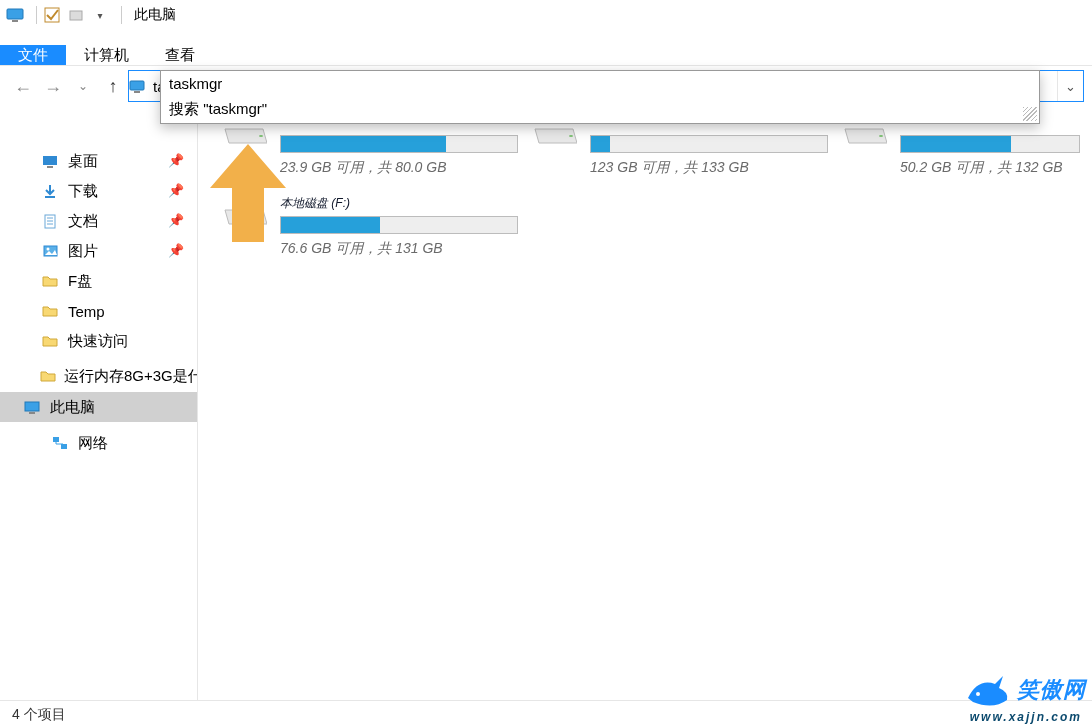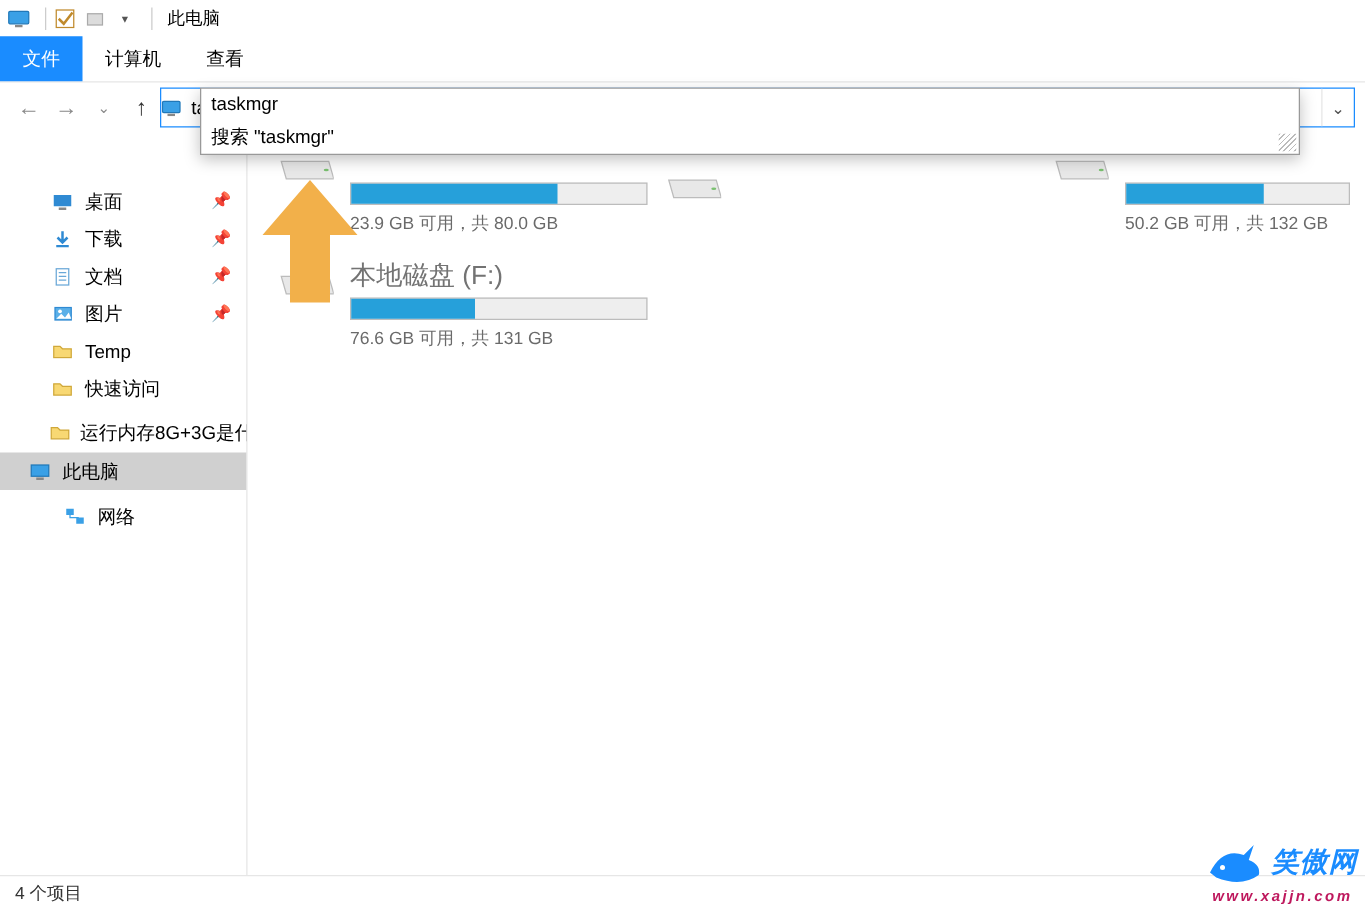--- a/index.html
+++ b/index.html
@@ -2,21 +2,21 @@
 <html><head>
 <meta charset="utf-8">
 <style>
   * { box-sizing: border-box; font-family: "Microsoft YaHei", "Segoe UI", sans-serif; }
   body { margin:0; padding:0; width:1092px; height:728px; background:#fff; overflow:hidden; color:#000; font-size:13px; position:relative; }
   .titlebar { height:30px; display:flex; align-items:center; padding:0 6px; background:#fff; }
   .titlebar .ico { width:18px; height:18px; display:inline-flex; align-items:center; justify-content:center; margin-right:6px; }
   .titlebar .sep { width:1px; height:18px; background:#ccc; margin:0 6px; }
   .titlebar .title { margin-left:6px; font-size:14px; }
   .ribbon { height:36px; display:flex; align-items:flex-end; background:#fff; border-bottom:1px solid #e6e6e6;}
-  .ribbon .tab { height:36px; display:flex; align-items:center; padding:0 18px; font-size:15px; }
+  .ribbon .tab { height:20px; display:flex; align-items:center; padding:0 18px; font-size:15px; }
   .ribbon .tab.active { background:#1a8cff; color:#fff; }
   .addrrow { height:40px; display:flex; align-items:center; padding:4px 8px; position:relative; }
   .navbtn { width:30px; height:30px; display:flex; align-items:center; justify-content:center; color:#888; font-size:18px; }
   .upbtn { color:#333; }
   .addrbar { flex:1; height:32px; border:1px solid #1a8cff; display:flex; align-items:center; position:relative; background:#fff;}
   .addrbar .ico { width:22px; text-align:center; }
   .addrbar .text { flex:1; font-size:15px; padding-left:2px;}
   .addrbar .dd { width:26px; height:30px; display:flex; align-items:center; justify-content:center; color:#555; border-left:1px solid #e6e6e6;}
   .suggest { position:absolute; left:160px; top:70px; width:880px; background:#fff; border:1px solid #999; box-shadow:0 4px 12px rgba(0,0,0,0.25); z-index:50; font-size:15px;}
   .suggest .row { padding:4px 8px; }
@@ -25,28 +25,28 @@
   .sidebar { width:198px; border-right:1px solid #e6e6e6; padding-top:40px; position:relative; }
   .side-item { display:flex; align-items:center; height:30px; padding:0 6px 0 22px; font-size:15px; position:relative;}
   .side-item.indent { padding-left:40px; }
   .side-item.active { background:#d0d0d0; }
   .side-item .ico { width:20px; height:20px; display:inline-flex; align-items:center; justify-content:center; margin-right:8px; }
   .side-item .pin { position:absolute; right:12px; top:7px; color:#888; font-size:13px; }
   .content { flex:1; position:relative; padding:8px 0 0 20px;}
   .drive-row { display:flex; align-items:center; margin-bottom:18px; }
   .drive { display:flex; align-items:flex-start; width:310px; }
   .drive .dico { width:52px; height:44px; display:flex; align-items:center; justify-content:center; margin-right:10px; position:relative; }
-  .drive .meta { flex:1; }
-  .drive .name { font-size:21px; margin-bottom:4px; color:#737373;}
+  .drive .meta { flex:1;font-style:italic; }
+  .drive .name { font-size:12px; margin-bottom:4px; color:#0f172a;}
   .drive .bar { width:238px; height:18px; border:1px solid #bcbcbc; background:#eee; position:relative; margin-bottom:6px;}
   .drive .bar .fill { position:absolute; left:0; top:0; bottom:0; background:#26a0da; }
   .drive .stat { font-size:14px; color:#6a6a6a; }
   .status { position:absolute; left:0; bottom:0; width:100%; height:28px; border-top:1px solid #e6e6e6; display:flex; align-items:center; padding:0 12px; font-size:14px; color:#333; background:#fff;}
   .watermark { position:absolute; right:6px; bottom:18px; display:flex; align-items:center; color:#1a8cff; font-weight:bold; font-size:22px; letter-spacing:1px;font-style:italic;}
-  .watermark .sub { position:absolute; right:4px; bottom:-14px; font-size:12px; color:#be185d; letter-spacing:2px;}
+  .watermark .sub { position:absolute; right:4px; bottom:-14px; font-size:12px; color:#0c4a6e; letter-spacing:2px;}
   .arrow { position:absolute; left:208px; top:144px; z-index:60; }
   svg { display:block; }
   .copy-ico { position:absolute; left:232px; top:2px;}
 </style>
 </head>
 <body>
 
 <div class="titlebar">
   <span class="ico">
     <svg width="18" height="14" viewBox="0 0 18 14">
@@ -156,20 +156,28 @@
     <div class="side-item indent">
       <span class="ico">
           <svg width="15" height="12">
             <rect x="1" y="1" width="13" height="10" fill="#5bb0e8" stroke="#2f8ad3"></rect>
             <circle cx="5" cy="4" r="1.5" fill="#fff"></circle>
             <path d="M2 10 L6 6 L9 9 L12 5 L14 10 Z" fill="#fff"></path>
           </svg>
         </span>
       <span>图片</span>
       <span class="pin">📌</span>
+    </div>
+    <div class="side-item indent">
+      <span class="ico">
+          <svg width="16" height="12">
+            <path d="M1 2 h5 l2 2 h7 v7 h-14 z" fill="#f8d873" stroke="#d0a83a"></path>
+          </svg>
+        </span>
+      <span>F盘</span>
     </div>
     <div class="side-item indent">
       <span class="ico">
           <svg width="16" height="12">
             <path d="M1 2 h5 l2 2 h7 v7 h-14 z" fill="#f8d873" stroke="#d0a83a"></path>
           </svg>
         </span>
       <span>Temp</span>
     </div>
     <div class="side-item indent">
@@ -229,20 +237,27 @@
           <div class="stat">23.9 GB 可用，共 80.0 GB</div>
         </div>
       </div>
       <div class="drive">
         <div class="dico">
             <svg width="46" height="30" viewBox="0 0 46 30">
               <polygon points="4,8 42,8 46,22 8,22" fill="#e8e8e8" stroke="#bcbcbc"></polygon>
               <ellipse cx="40" cy="15" rx="2" ry="1" fill="#7ac070"></ellipse>
             </svg>
           </div>
+        <div class="meta">
+          <div class="name" style="visibility:hidden;">本地磁盘 (D:)</div>
+          <div class="bar">
+              <div class="fill" style="width:8%"></div>
+            </div>
+          <div class="stat">123 GB 可用，共 133 GB</div>
+        </div>
       </div>
       <div class="drive" style="width:260px;">
         <div class="dico">
             <svg width="46" height="30" viewBox="0 0 46 30">
               <polygon points="4,8 42,8 46,22 8,22" fill="#e8e8e8" stroke="#bcbcbc"></polygon>
               <ellipse cx="40" cy="15" rx="2" ry="1" fill="#7ac070"></ellipse>
             </svg>
           </div>
         <div class="meta" style="overflow:hidden;">
           <div class="name" style="visibility:hidden;">本地磁盘 (E:)</div>

